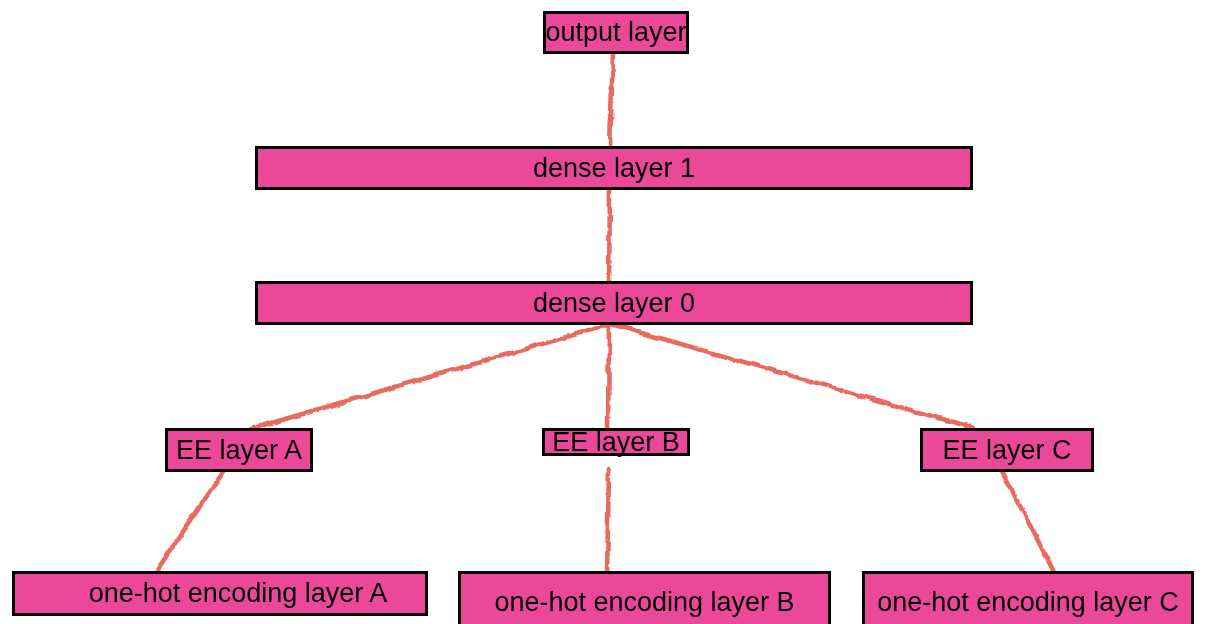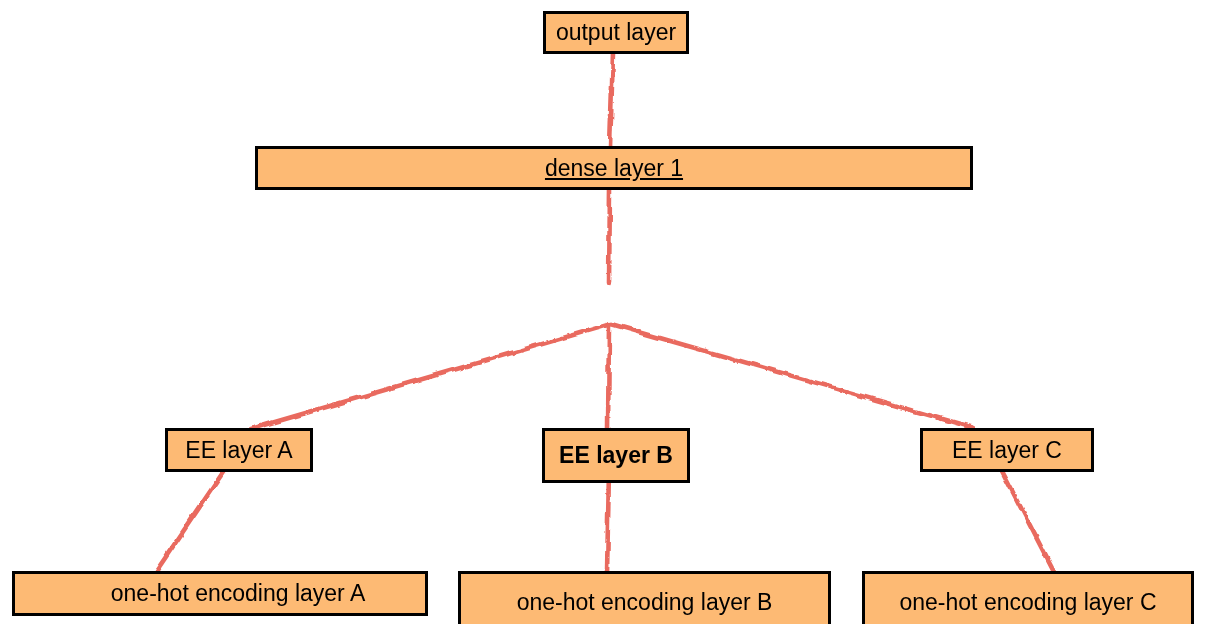--- a/index.html
+++ b/index.html
@@ -26,35 +26,35 @@
   .edge {
     stroke: var(--edge, #e96a5f);
     stroke-width: 4.6;
     stroke-linecap: round;
     fill: none;
   }
   .node {
     position: absolute;
     z-index: 2;
     box-sizing: border-box;
-    background: #fdba74;
+    background: #ec4899;
     border: 3px solid var(--border, #000000);
     display: flex;
     align-items: center;
     justify-content: center;
-    font-size: 23px;
+    font-size: 27px;
     line-height: 1;
     color: var(--text, #000000);
     white-space: nowrap;
   }
   #node-output { left: 543px; top: 11px;  width: 146px; height: 43px; }
-  #node-dense1 { left: 255px; top: 146px; width: 718px; height: 44px; text-decoration: underline; }
+  #node-dense1 { left: 255px; top: 146px; width: 718px; height: 44px; }
   #node-dense0 { left: 255px; top: 281px; width: 718px; height: 44px; }
   #node-ee-a   { left: 165px; top: 428px; width: 148px; height: 44px; text-align: center; }
-  #node-ee-b   { left: 542px; top: 428px; width: 148px; height: 55px; font-weight: bold; }
+  #node-ee-b   { left: 542px; top: 428px; width: 148px; height: 28px; }
   #node-ee-c   { left: 920px; top: 428px; width: 174px; height: 44px; }
   #node-oh-a   { left: 12px;  top: 571px; width: 416px; height: 45px; padding-left: 36px; }
   #node-oh-b   { left: 458px; top: 571px; width: 373px; height: 62px; }
   #node-oh-c   { left: 862px; top: 571px; width: 332px; height: 63px; }
 </style>
 </head>
 <body>
 
 <div class="stage">
 
@@ -74,20 +74,21 @@
       <line class="edge" x1="224" y1="471" x2="155" y2="573"></line>
       <line class="edge" x1="609" y1="470" x2="607" y2="573"></line>
       <line class="edge" x1="1002" y1="471" x2="1054" y2="572"></line>
     </g>
   </svg>
 
   <div class="node" id="node-output">output layer</div>
 
   <div class="node" id="node-dense1">dense layer 1</div>
 
+  <div class="node" id="node-dense0">dense layer 0</div>
 
   <div class="node" id="node-ee-a">EE layer A</div>
 
   <div class="node" id="node-ee-b">EE layer B</div>
 
   <div class="node" id="node-ee-c">EE layer C</div>
 
   <div class="node" id="node-oh-a">one-hot encoding layer A</div>
 
   <div class="node" id="node-oh-b">one-hot encoding layer B</div>

